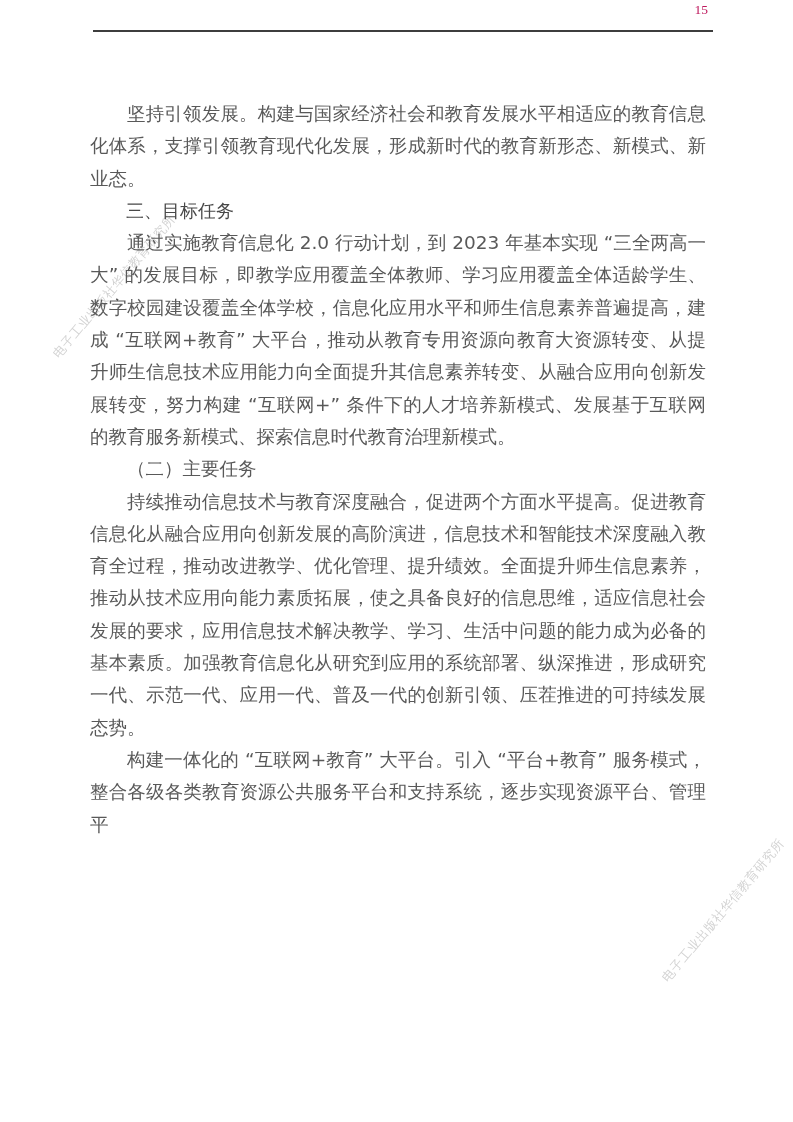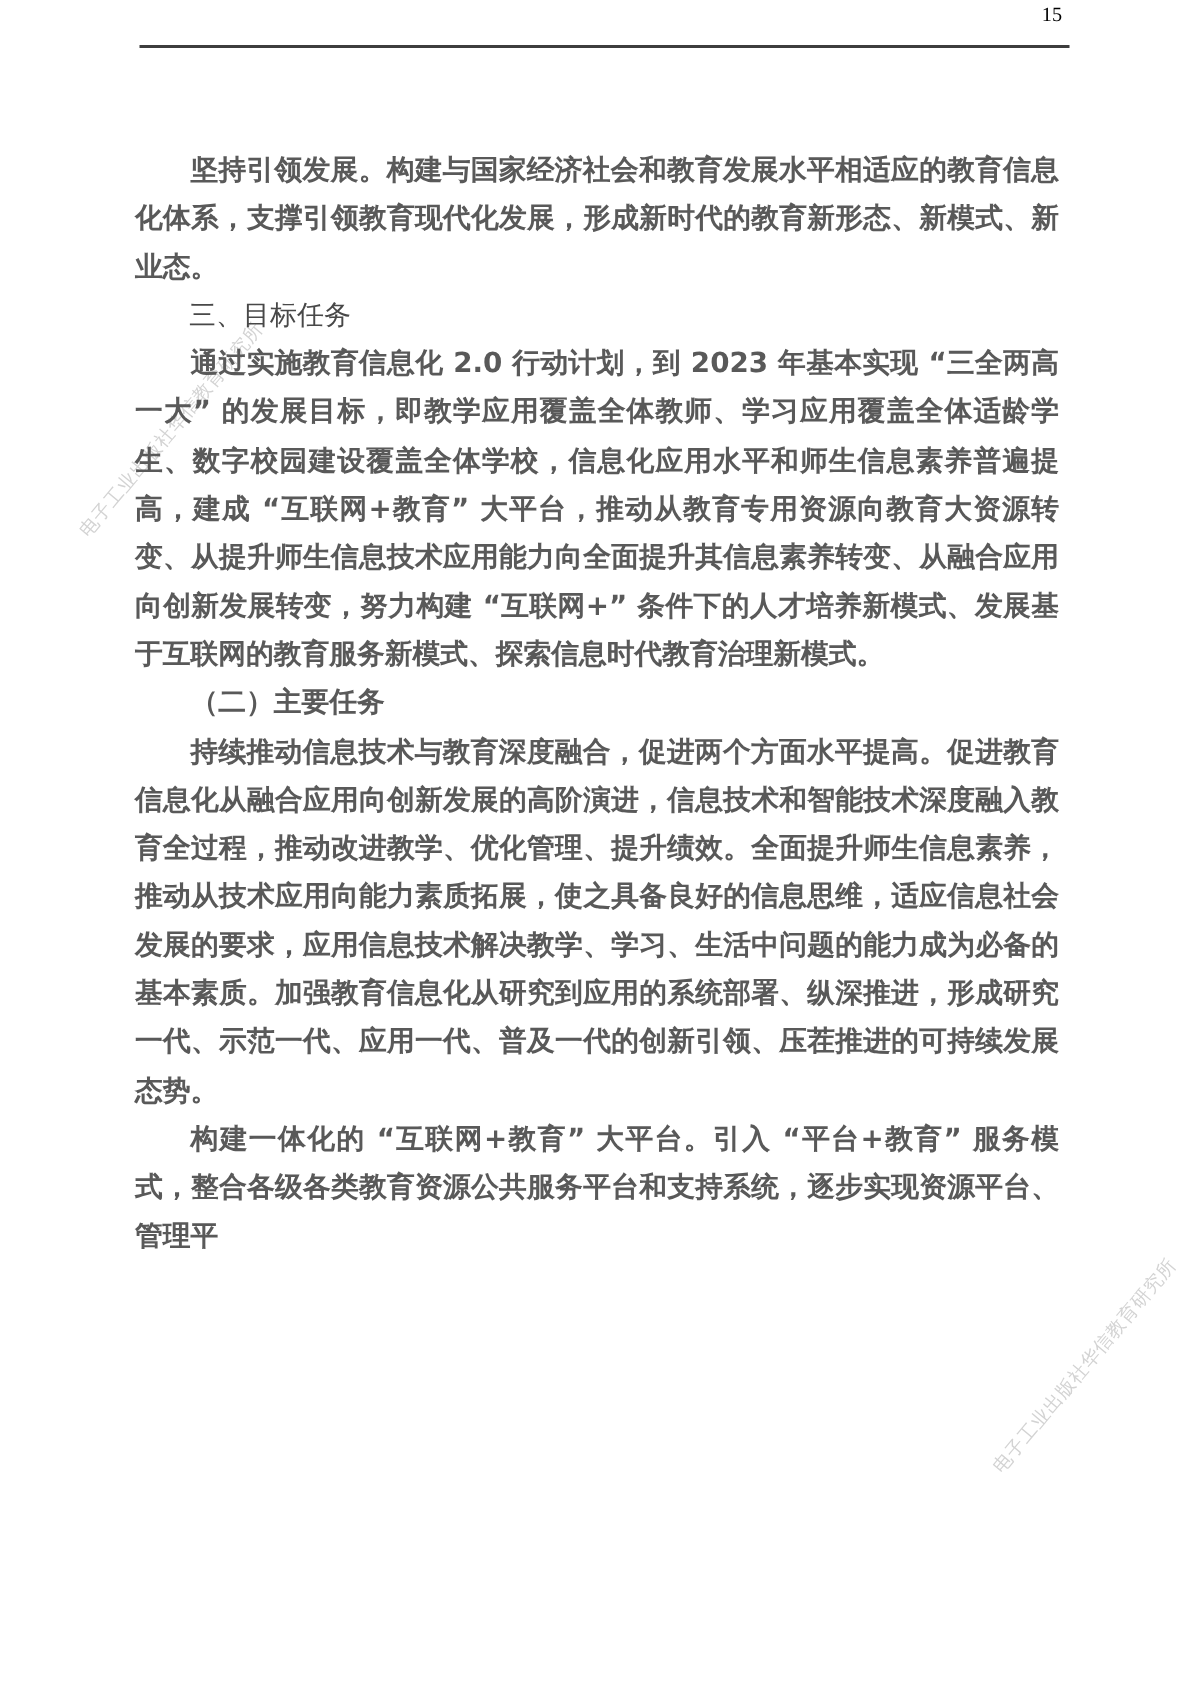--- a/index.html
+++ b/index.html
@@ -15,21 +15,21 @@
     font-family: "DejaVu Sans", sans-serif;
   }
   .page-number {
     position: absolute;
     top: 1px;
     left: 560px;
     width: 148px;
     text-align: right;
     font-size: 13.5px;
     line-height: 17px;
-    color: #000000;
+    color: #be185d;
     font-family: "Liberation Serif", "DejaVu Serif", serif;
   }
   .header-rule {
     position: absolute;
     left: 93px;
     top: 30px;
     width: 620px;
     height: 2px;
     background: #3d3d3d;
   }
@@ -56,21 +56,20 @@
     color: #595959;
     text-align: justify;
     z-index: 2;
   }
   .content p {
     margin: 0;
     padding: 0;
   }
   .content p.indent {
     text-indent: 2em;
-    font-weight: bold;
   }
   .content p.heading {
     font-weight: 400;
     color: #484848;
     font-size: 18px;
   }
 </style>
 </head>
 <body>
 

